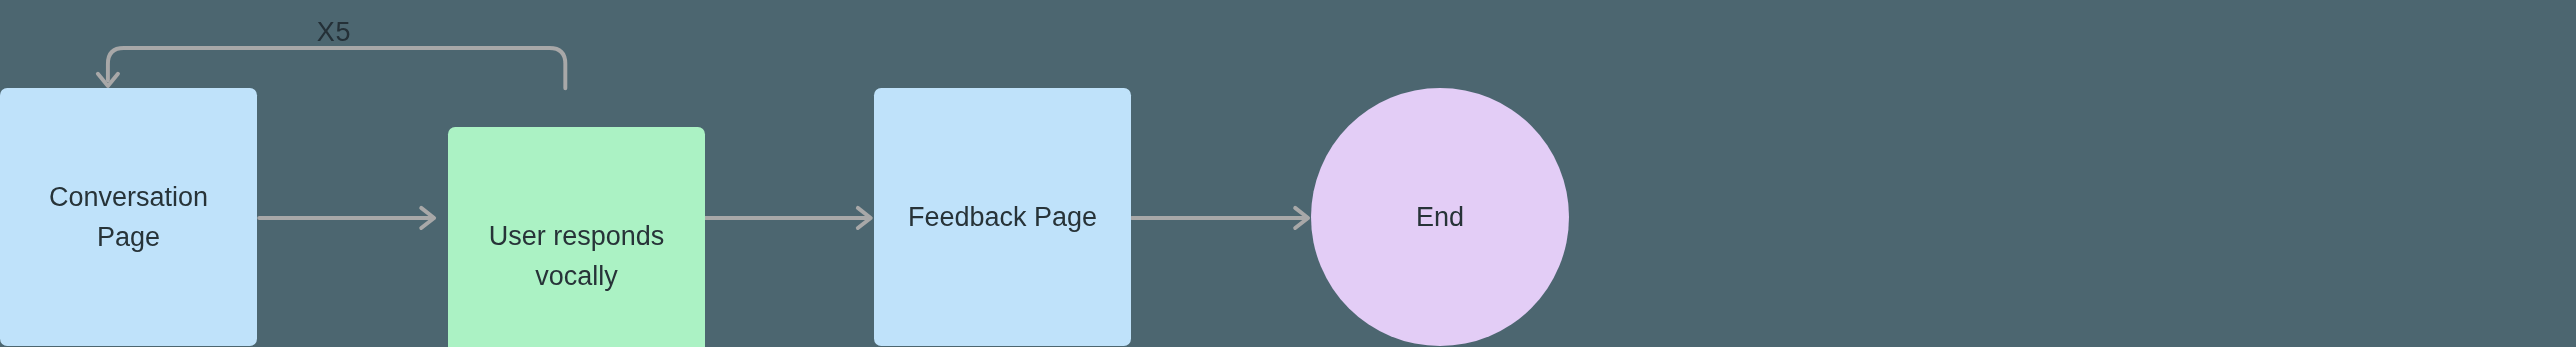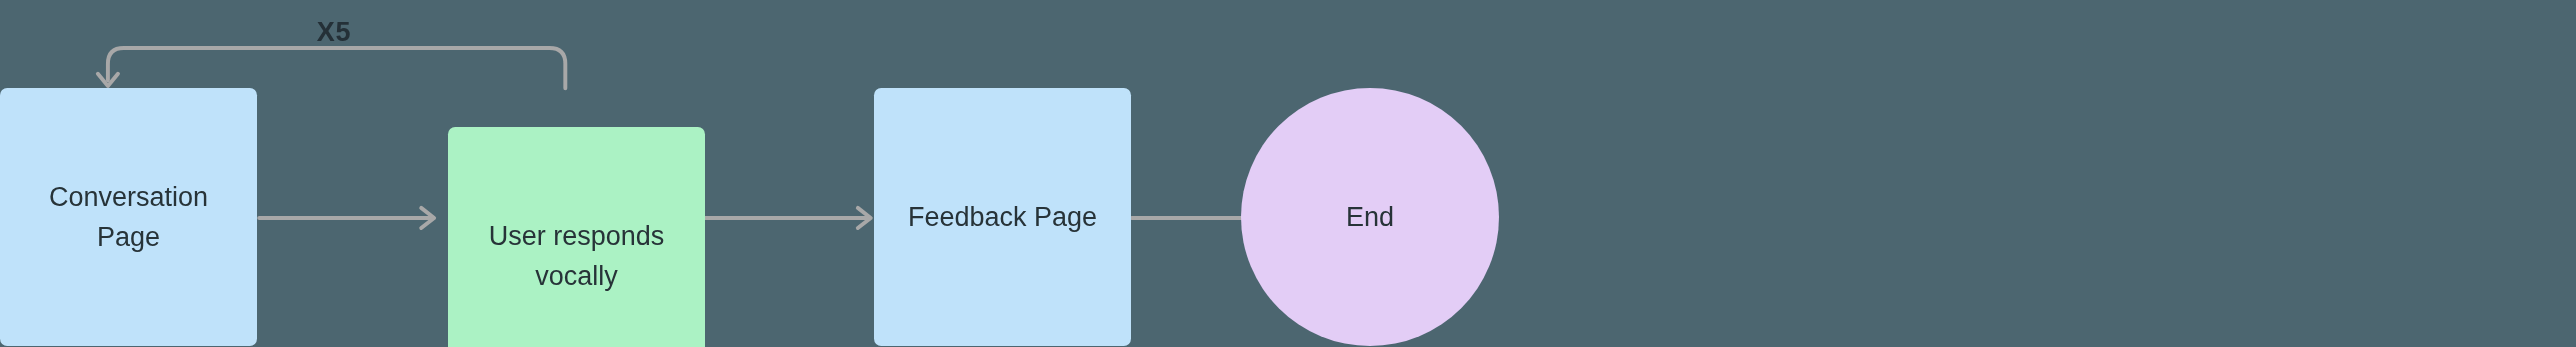--- a/index.html
+++ b/index.html
@@ -50,21 +50,21 @@
     height: 258px;
     border-radius: 50%;
     background: var(--node-purple, #e3cdf6);
   }
   .loop-label {
     position: absolute;
     left: 334px;
     top: 17px;
     transform: translateX(-50%);
     font-size: 27px;
-    font-weight: 700;
+    font-weight: 400;
     letter-spacing: 0.7px;
     color: var(--label, #243037);
   }
 </style>
 </head>
 <body>
 
 <div class="canvas">
 
   <svg class="edges" viewBox="0 0 3588 484" aria-hidden="true">
@@ -95,20 +95,20 @@
   </div>
 
   <div class="node rect node-green" style="left:448px; top:88px;margin-top:39px;">
     <span>User responds vocally</span>
   </div>
 
   <div class="node rect node-blue" style="left:874px; top:88px;align-items:center;">
     <span>Feedback Page</span>
   </div>
 
-  <div class="node circle" style="left:1241px; top:88px;">
+  <div class="node circle" style="left:1311px; top:88px;">
     <span>End</span>
   </div>
 
   <div class="loop-label">X5</div>
 
 </div>
 
 
 </body></html>

